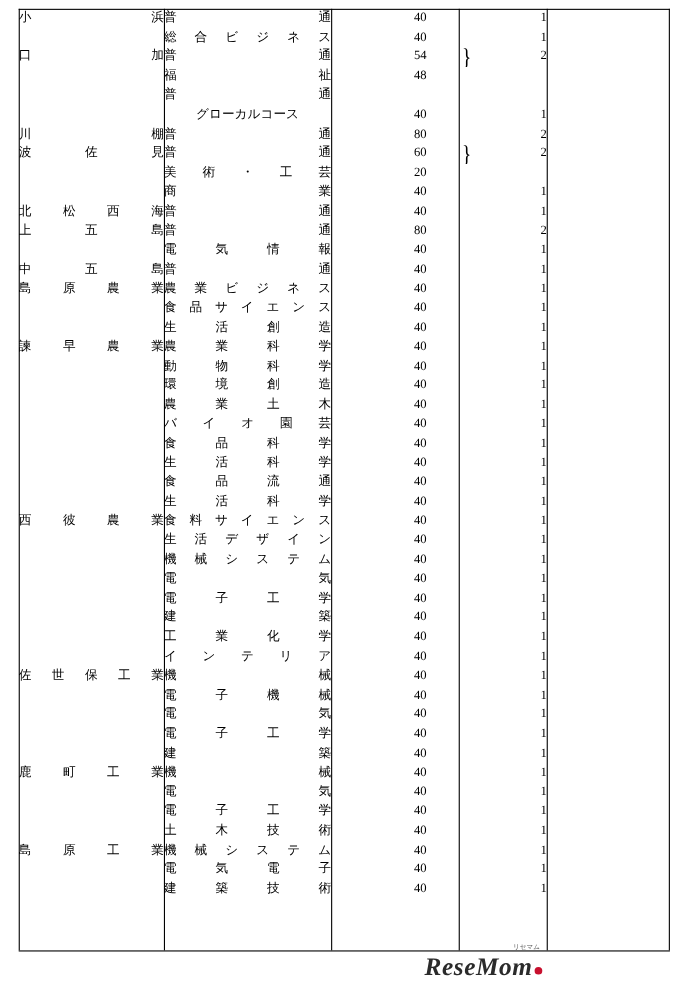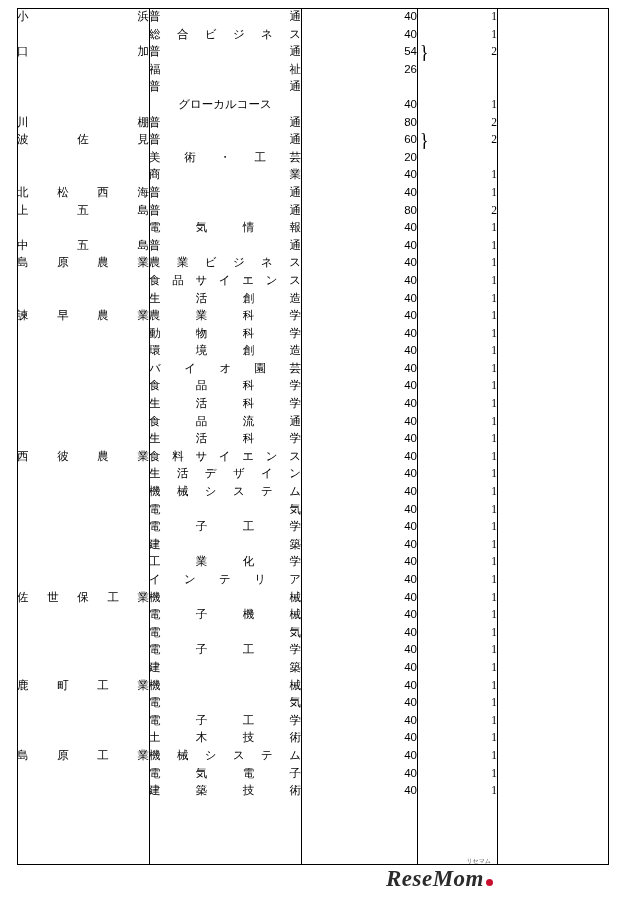--- a/index.html
+++ b/index.html
@@ -87,23 +87,23 @@
     text-align: justify;
     text-align-last: justify;
     text-justify: inter-character;
   }
   .course.centered {
     text-align: center;
     text-align-last: center;
     margin-top: 36px;
   }
   .num {
-    text-align: right;
+    text-align: center;
     padding-right: 22px;
-    font-family: Liberation Sans, sans-serif;
+    font-family: Liberation Serif, serif;
   }
   .cls {
     text-align: right;
     padding-right: 22px;
   }
   .brace {
     text-align: center;
     font-size: 14px;
     position: relative;
   }
@@ -206,21 +206,21 @@
           <td class="brace" style="vertical-align: bottom; position: relative;">
             <span class="bigbrace" style="position:absolute;left:2px;top:4px;">}</span>
           </td>
           <td class="cls" style="position: relative;">2</td>
           <td></td>
         </tr>
         <tr>
           <td class="school"></td>
           <td class="course">福　　　　　祉</td>
           <td></td>
-          <td class="num">26</td>
+          <td class="num">48</td>
           <td class="brace"></td>
           <td class="cls"></td>
           <td></td>
         </tr>
         <tr>
           <td class="school"></td>
           <td class="course">普　　　　　通</td>
           <td></td>
           <td class="num"></td>
           <td class="brace"></td>
@@ -351,20 +351,29 @@
           <td class="course">動 物 科 学</td>
           <td></td>
           <td class="num">40</td>
           <td class="brace"></td>
           <td class="cls">1</td>
           <td></td>
         </tr>
         <tr>
           <td class="school"></td>
           <td class="course">環 境 創 造</td>
+          <td></td>
+          <td class="num">40</td>
+          <td class="brace"></td>
+          <td class="cls">1</td>
+          <td></td>
+        </tr>
+        <tr>
+          <td class="school"></td>
+          <td class="course">農 業 土 木</td>
           <td></td>
           <td class="num">40</td>
           <td class="brace"></td>
           <td class="cls">1</td>
           <td></td>
         </tr>
         <tr>
           <td class="school"></td>
           <td class="course">バ イ オ 園 芸</td>
           <td></td>

